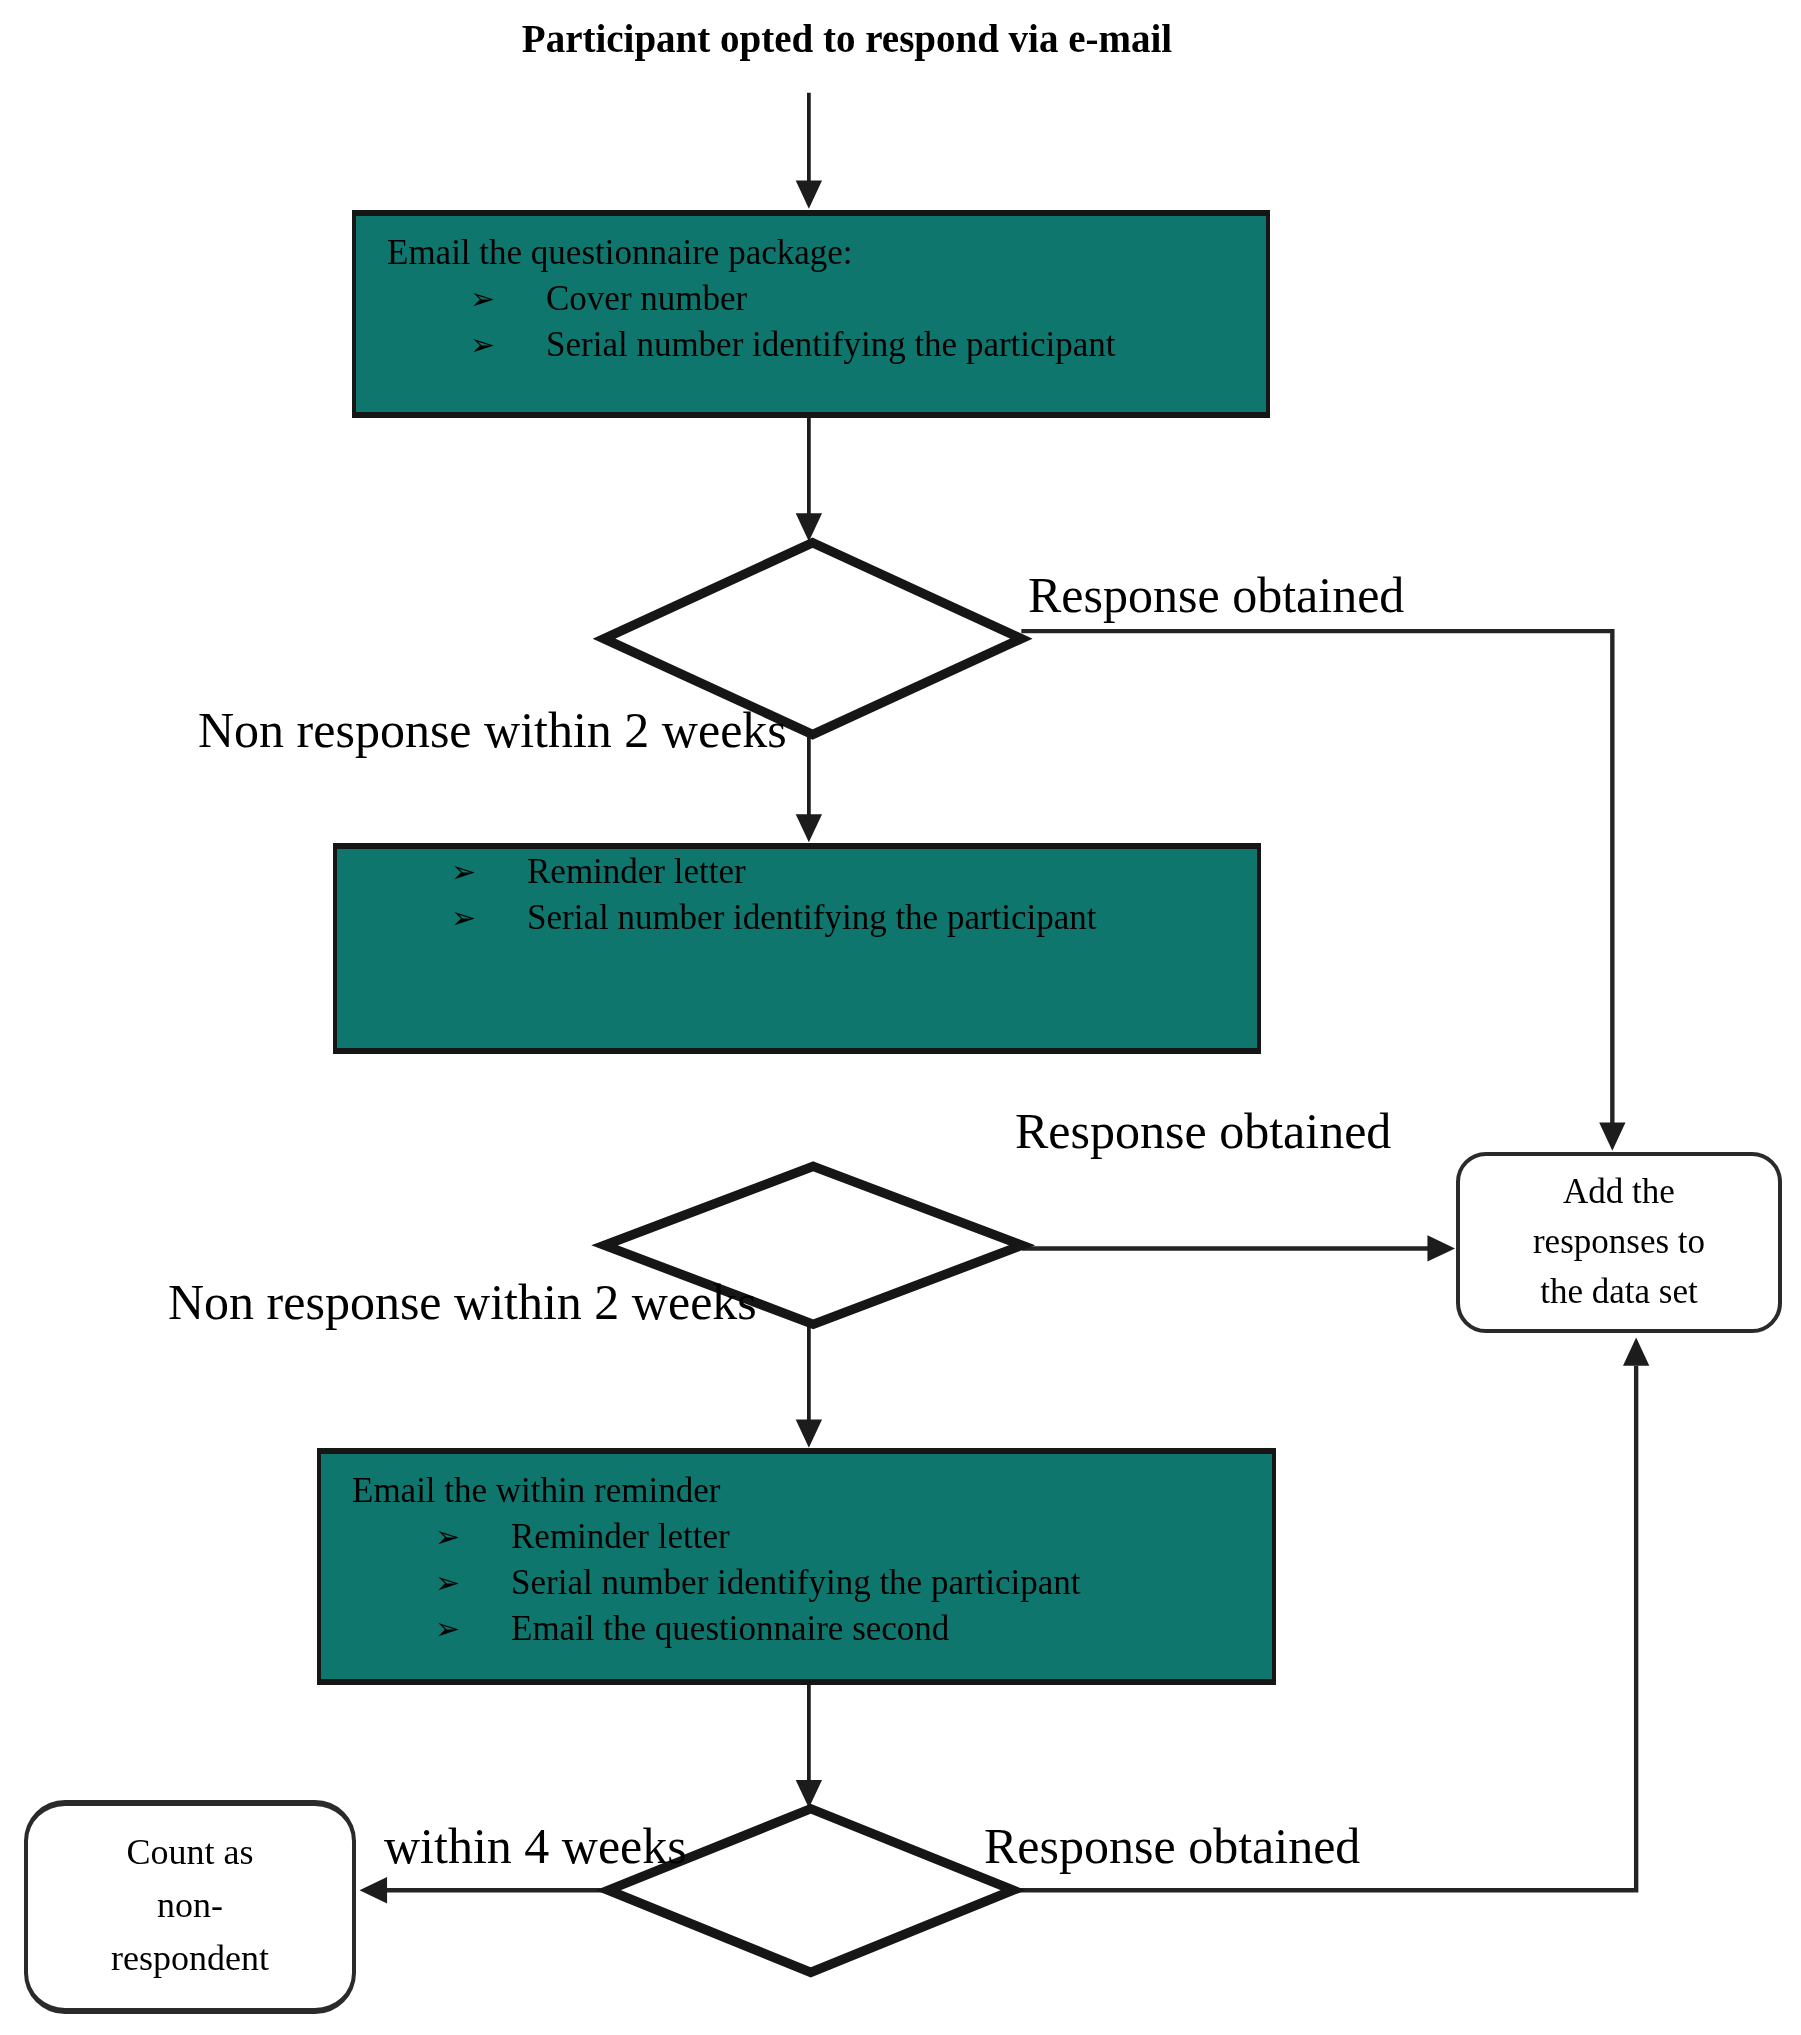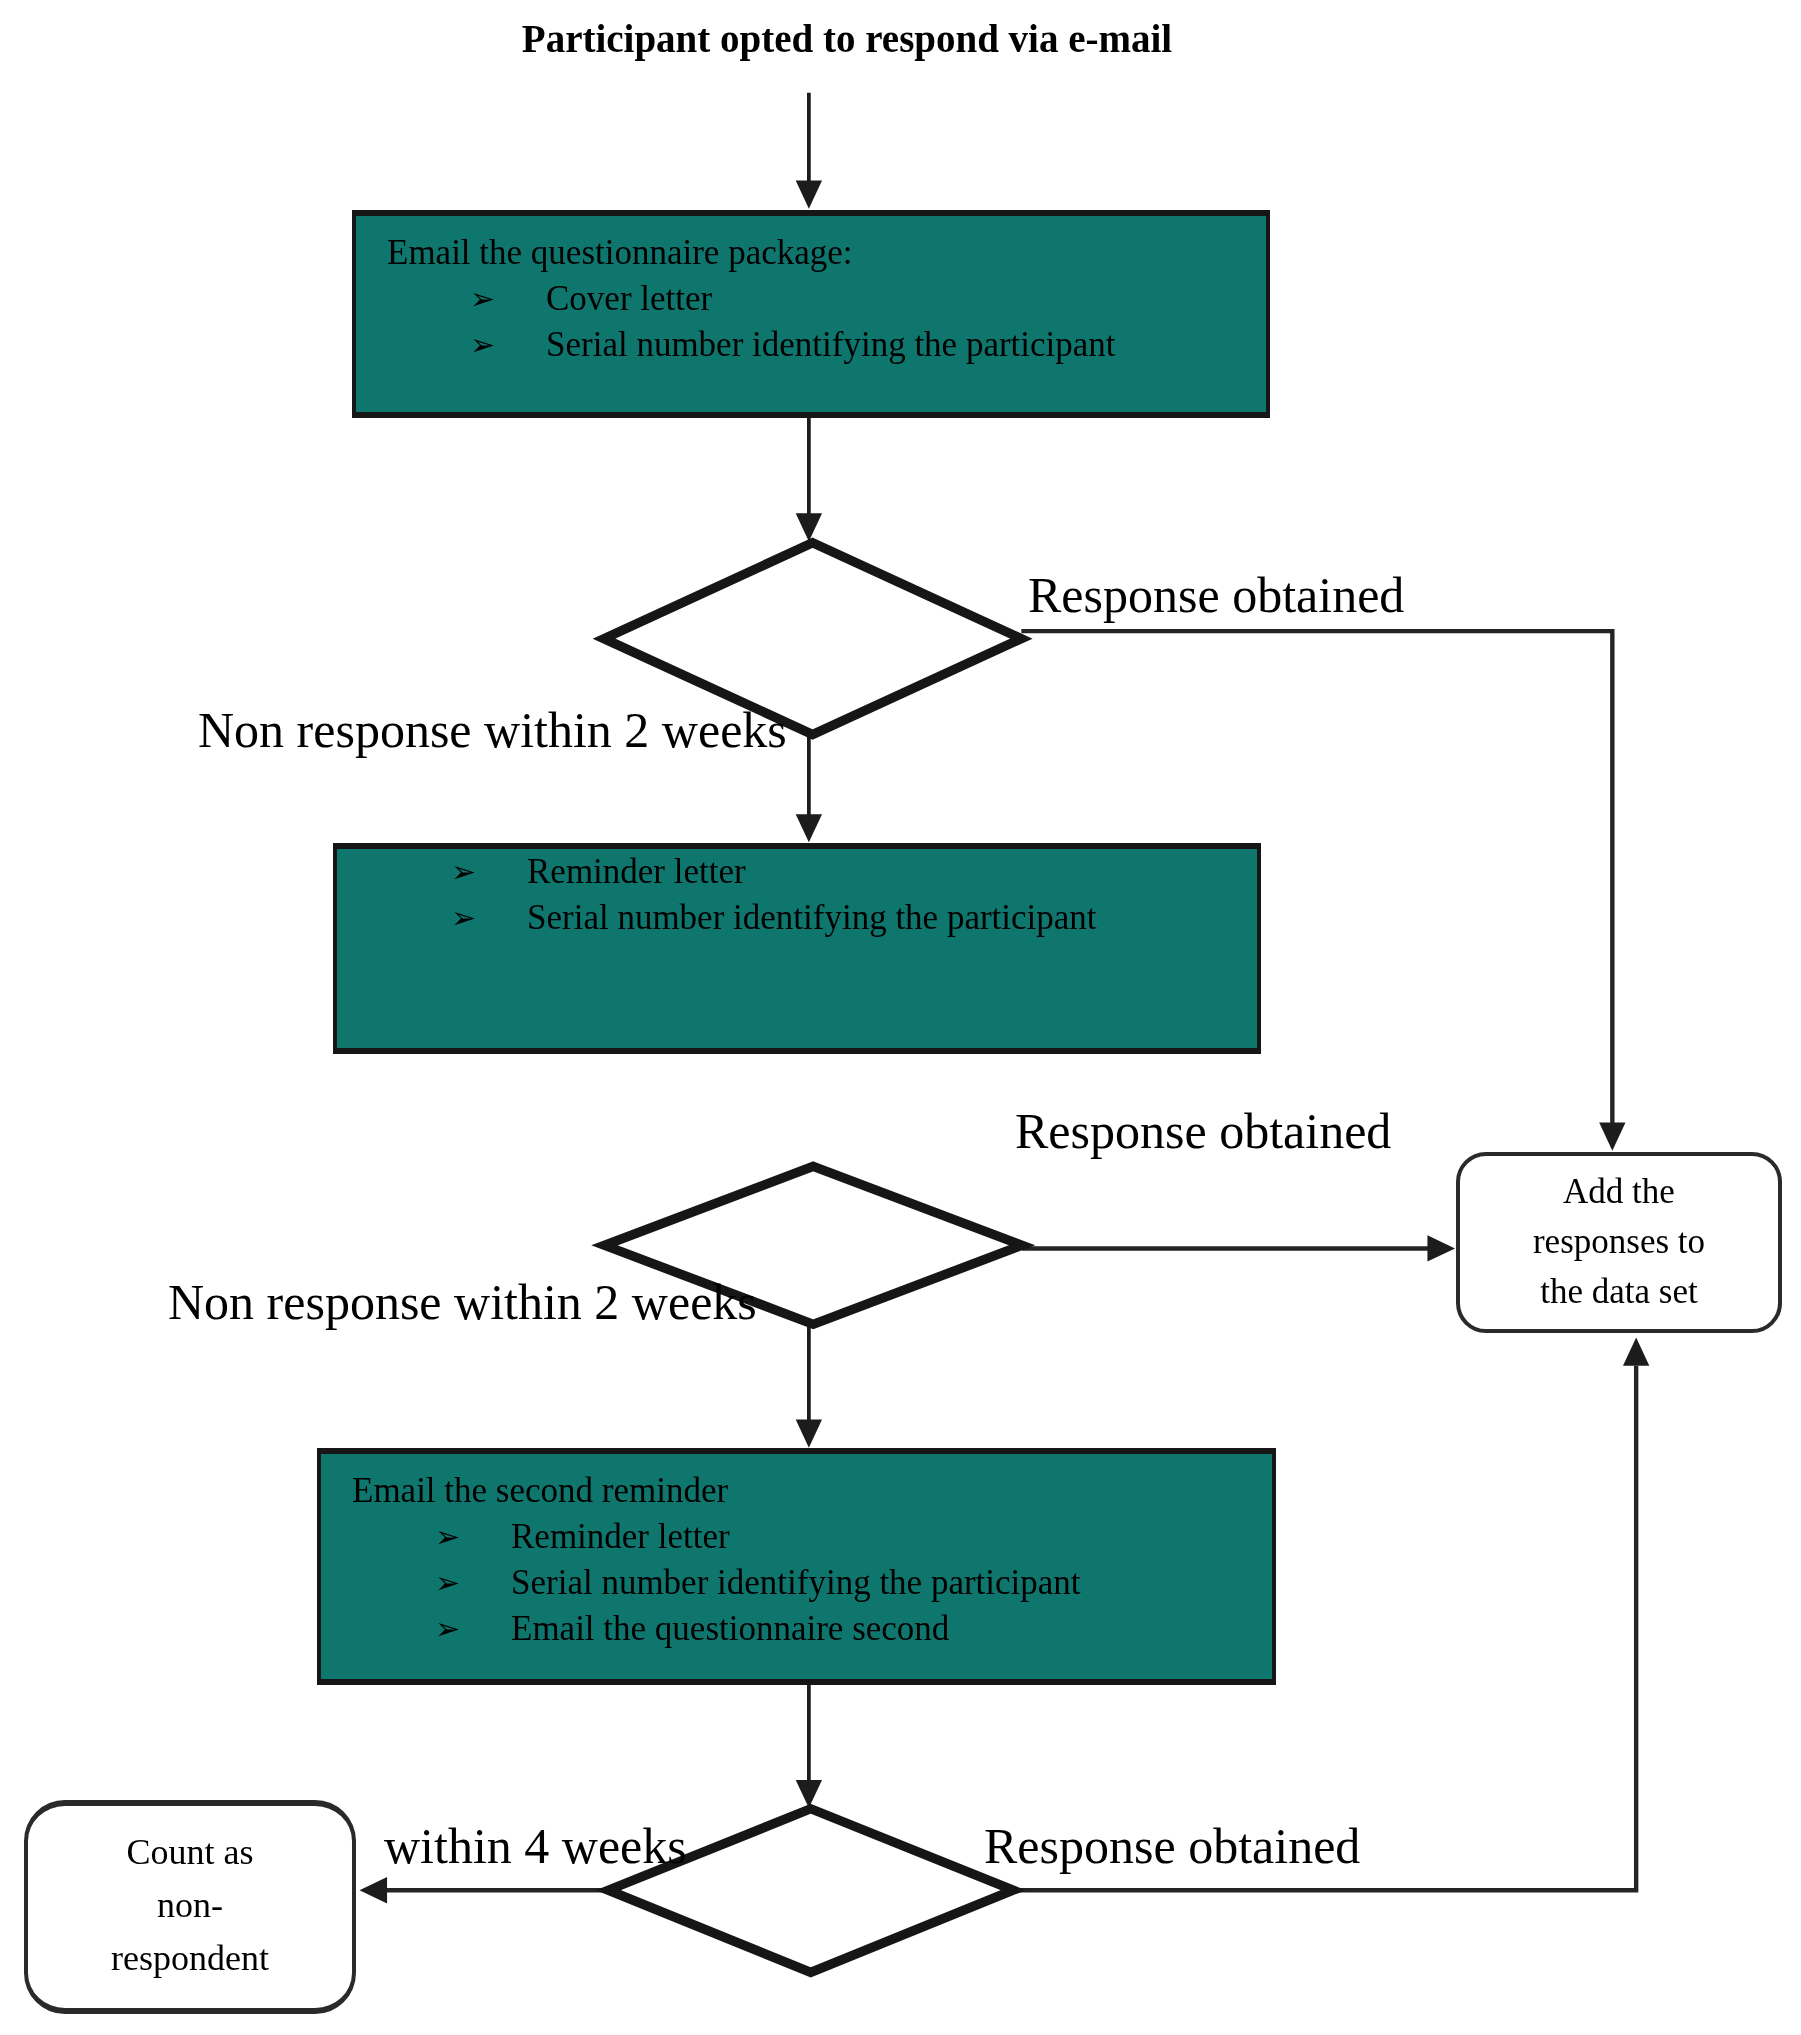--- a/index.html
+++ b/index.html
@@ -98,41 +98,41 @@
       <polygon points="1293,2886 1616,3016 1293,3147 970,3016"></polygon>
     </g>
   </svg>
 
   <div class="title">Participant opted to respond via e-mail</div>
 
   <div class="pbox" id="box1">
     <div class="bh">Email the questionnaire package:</div>
     <div class="bullet">
       <span class="glyph">➢</span>
-      <span>Cover letter</span>
+      <span>Cover number</span>
     </div>
     <div class="bullet">
       <span class="glyph">➢</span>
       <span>Serial number identifying the participant</span>
     </div>
   </div>
 
   <div class="pbox" id="box2">
     <div class="bullet">
       <span class="glyph">➢</span>
       <span>Reminder letter</span>
     </div>
     <div class="bullet">
       <span class="glyph">➢</span>
       <span>Serial number identifying the participant</span>
     </div>
   </div>
 
   <div class="pbox" id="box3">
-    <div class="bh">Email the second reminder</div>
+    <div class="bh">Email the within reminder</div>
     <div class="bullet">
       <span class="glyph">➢</span>
       <span>Reminder letter</span>
     </div>
     <div class="bullet">
       <span class="glyph">➢</span>
       <span>Serial number identifying the participant</span>
     </div>
     <div class="bullet">
       <span class="glyph">➢</span>

